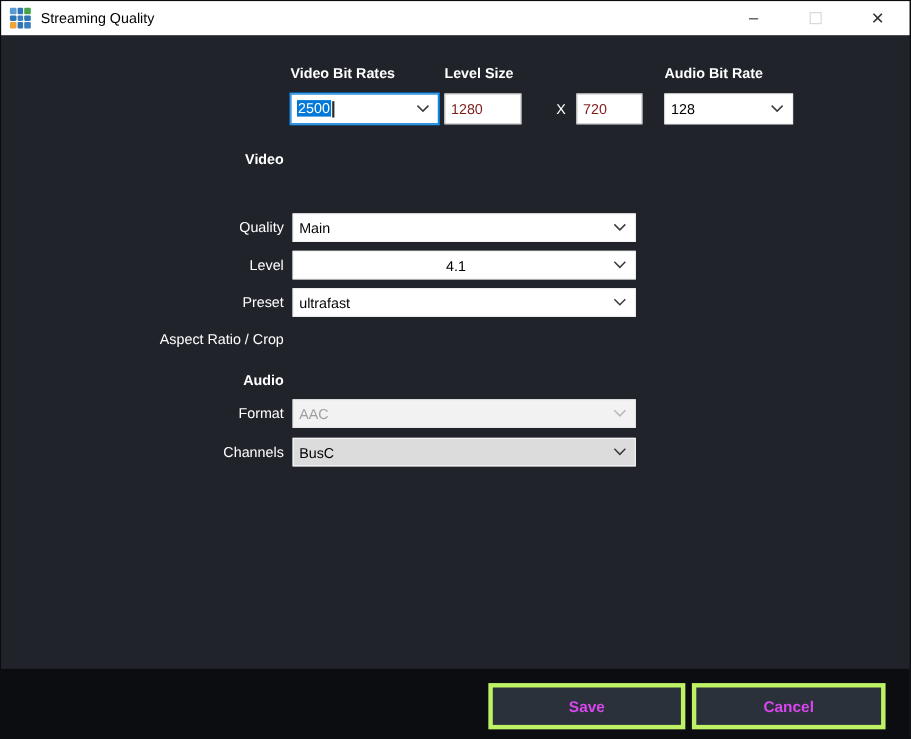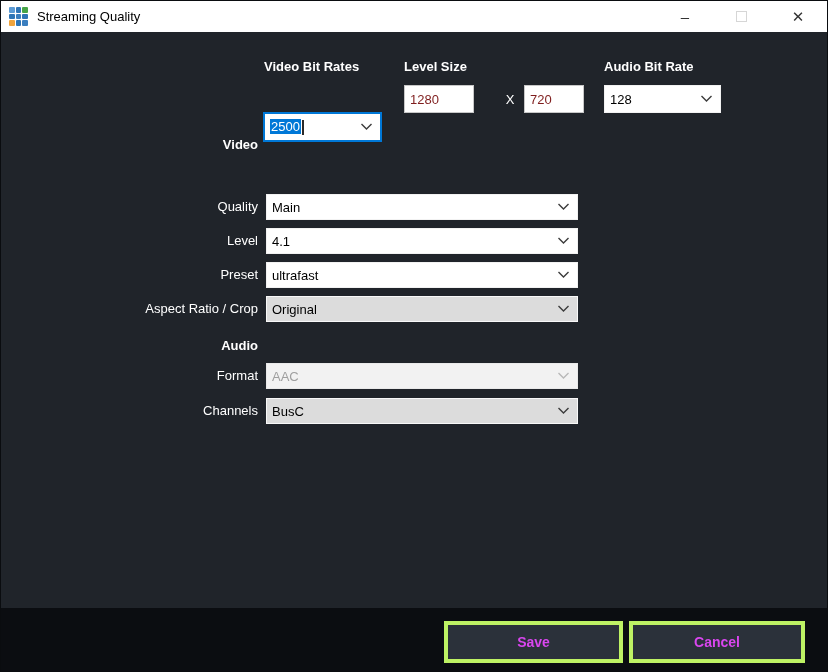--- a/index.html
+++ b/index.html
@@ -98,21 +98,21 @@
     </div>
     <div class="win-btn close">
       <span>✕</span>
     </div>
   </div>
 
   <div class="toplabel" style="left:263px; top:58px;">Video Bit Rates</div>
   <div class="toplabel" style="left:403px; top:58px;">Level Size</div>
   <div class="toplabel" style="left:603px; top:58px;">Audio Bit Rate</div>
 
-  <div class="combo h28 focused" style="left:263px; top:84px; width:117px;margin-top:28px;">
+  <div class="combo h28 focused" style="left:263px; top:84px; width:135px;">
     <span class="combo-text"><span class="sel">2500</span><span class="caret"></span></span>
     <svg class="chev" viewBox="0 0 12 8">
         <polyline points="1,1 6,6 11,1"></polyline>
       </svg>
   </div>
 
   <input class="txtinput" style="left: 403px; top: 84px; width: 70px;" value="1280">
   <div class="xsep" style="left:499px; top:91px;">X</div>
   <input class="txtinput" style="left: 523px; top: 84px; width: 60px;" value="720">
 
@@ -127,42 +127,36 @@
 
   <div class="rowlabel" style="top:198px;">Quality</div>
   <div class="combo h26" style="left:265px; top:193px; width:312px;">
     <span class="combo-text">Main</span>
     <svg class="chev" viewBox="0 0 12 8">
         <polyline points="1,1 6,6 11,1"></polyline>
       </svg>
   </div>
 
   <div class="rowlabel" style="top:232px;">Level</div>
-  <div class="combo h26" style="left:265px; top:227px; width:312px;">
+  <div class="combo h26" style="left:265px; top:227px; width:312px;text-align:center;">
     <span class="combo-text">4.1</span>
     <svg class="chev" viewBox="0 0 12 8">
         <polyline points="1,1 6,6 11,1"></polyline>
       </svg>
   </div>
 
   <div class="rowlabel" style="top:266px;">Preset</div>
   <div class="combo h26" style="left:265px; top:261px; width:312px;">
     <span class="combo-text">ultrafast</span>
     <svg class="chev" viewBox="0 0 12 8">
         <polyline points="1,1 6,6 11,1"></polyline>
       </svg>
   </div>
 
   <div class="rowlabel" style="top:300px;">Aspect Ratio / Crop</div>
-  <div class="combo h26 gray" style="left:265px; top:295px; width:312px;">
-    <span class="combo-text">Original</span>
-    <svg class="chev" viewBox="0 0 12 8">
-        <polyline points="1,1 6,6 11,1"></polyline>
-      </svg>
-  </div>
 
   <div class="heading" style="top:337px;">Audio</div>
 
   <div class="rowlabel" style="top:367px;">Format</div>
   <div class="combo h26 disabled" style="left:265px; top:362px; width:312px;">
     <span class="combo-text">AAC</span>
     <svg class="chev" viewBox="0 0 12 8">
         <polyline points="1,1 6,6 11,1"></polyline>
       </svg>
   </div>

